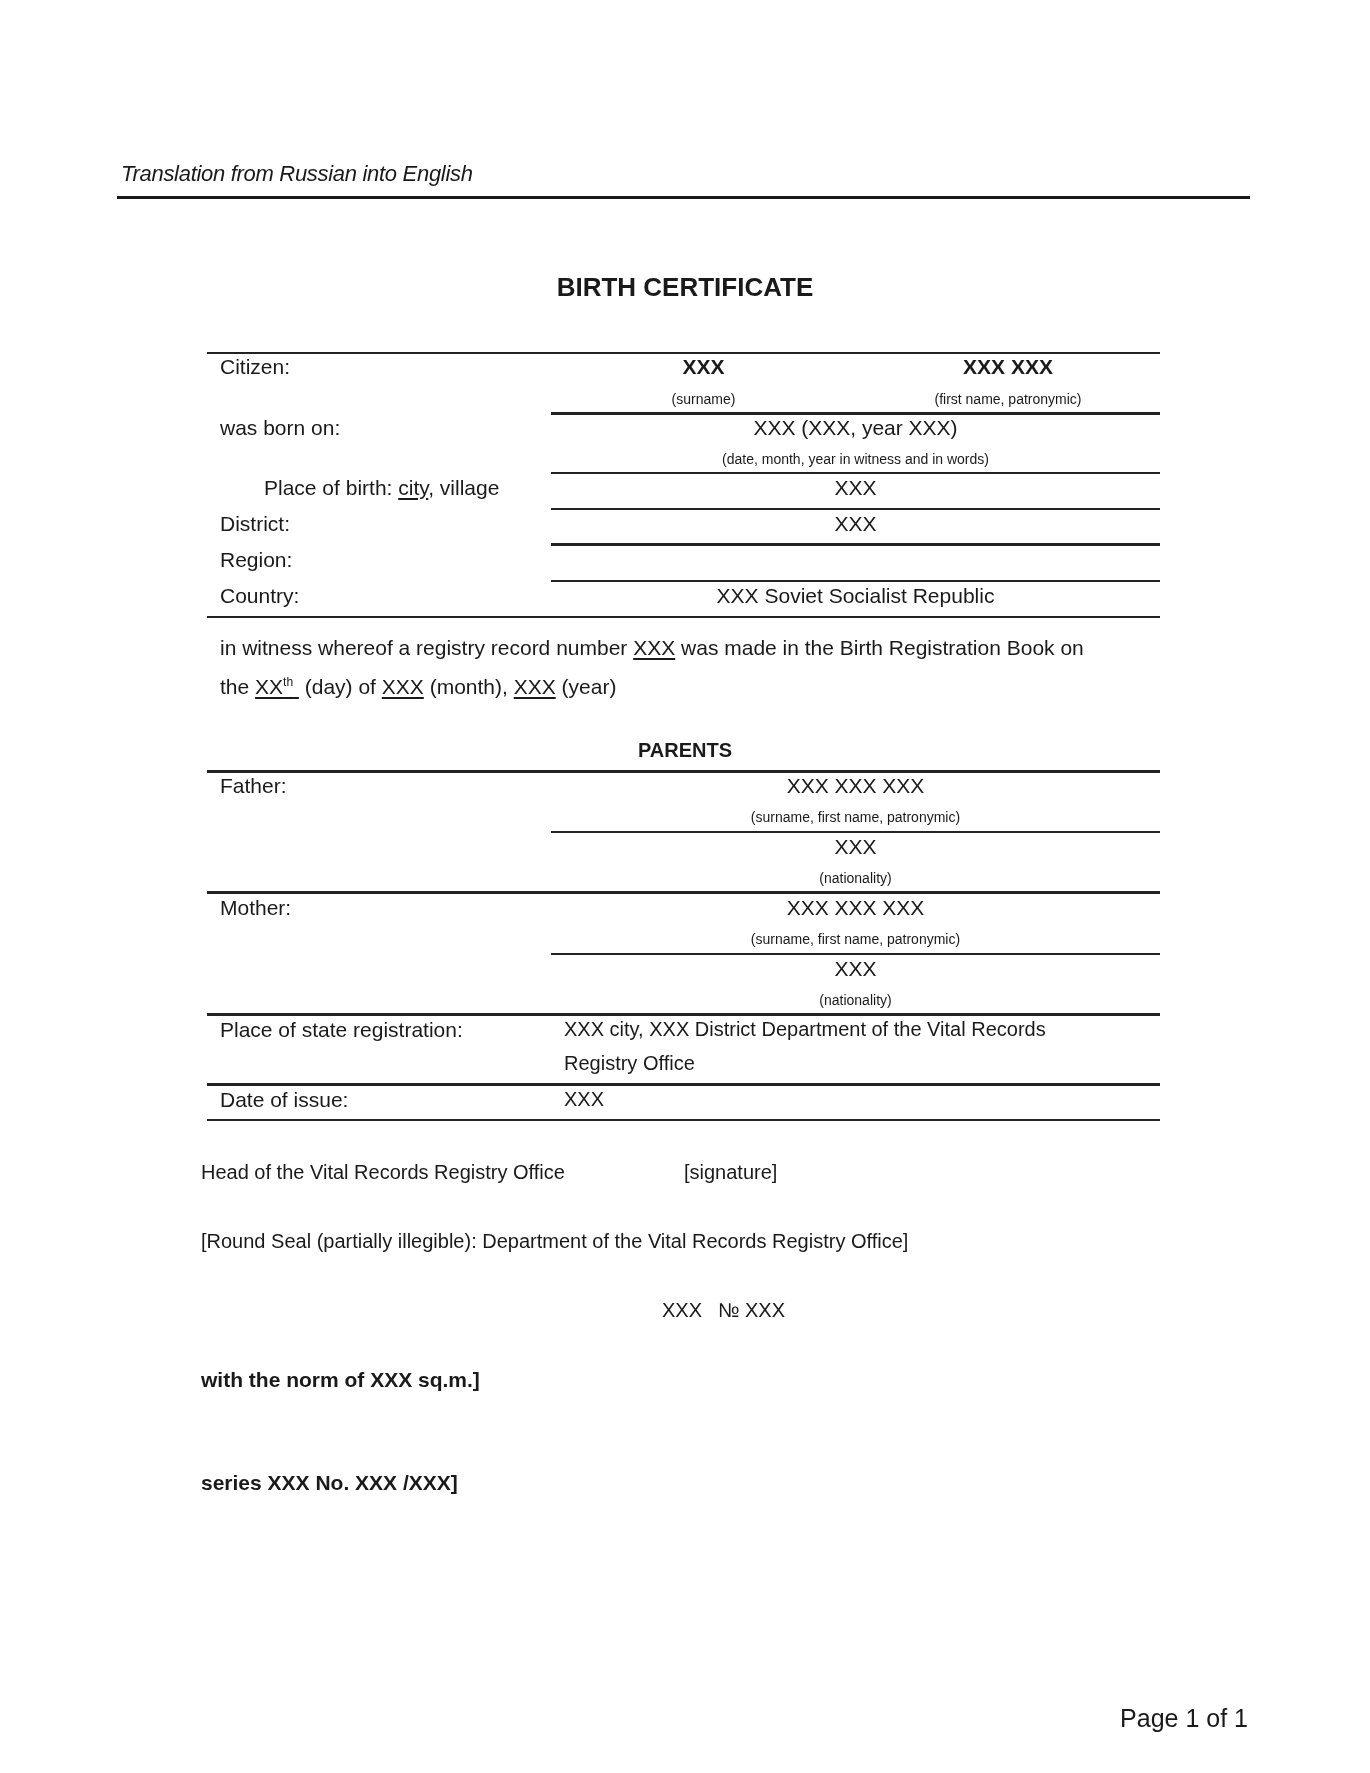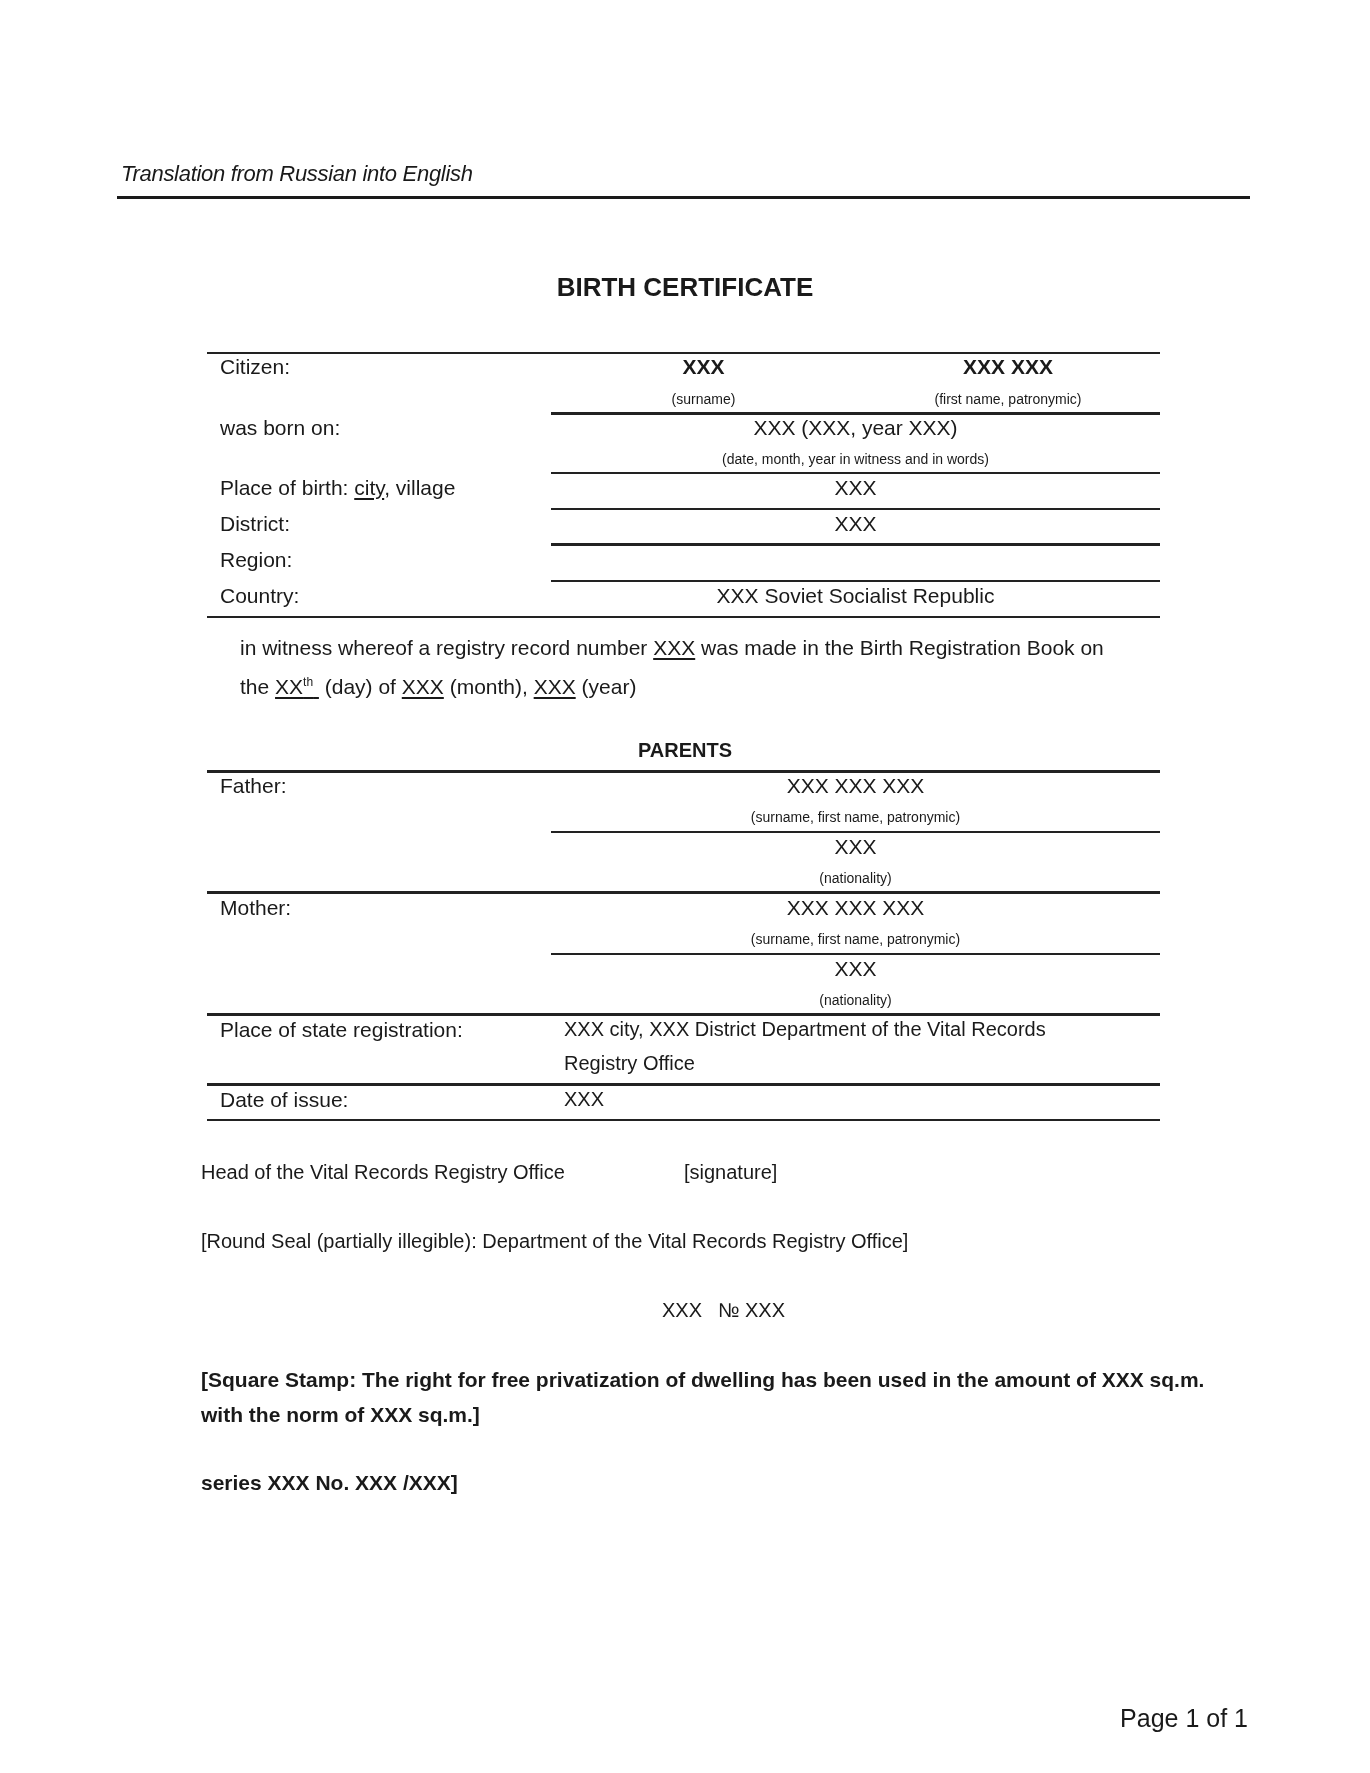--- a/index.html
+++ b/index.html
@@ -43,38 +43,38 @@
   <div class="val bold" style="left:856px; width:304px; top:355px;">XXX XXX</div>
   <div class="cap" style="left:551px; width:305px; top:391px;">(surname)</div>
   <div class="cap" style="left:856px; width:304px; top:391px;">(first name, patronymic)</div>
   <div class="hline thick" style="left:551px; width:609px; top:412px;"></div>
 
   <div class="lbl" style="top:416px;">was born on:</div>
   <div class="val" style="left:551px; width:609px; top:416px;">XXX (XXX, year XXX)</div>
   <div class="cap" style="left:551px; width:609px; top:451px;">(date, month, year in witness and in words)</div>
   <div class="hline" style="left:551px; width:609px; top:472px;"></div>
 
-  <div class="lbl" style="top:476px;"><span>Place of birth: </span><span class="u">city</span><span>, village</span></div>
+  <div class="lbl" style="top:476px;margin-left:44px;"><span>Place of birth: </span><span class="u">city</span><span>, village</span></div>
   <div class="val" style="left:551px; width:609px; top:476px;">XXX</div>
   <div class="hline" style="left:551px; width:609px; top:508px;"></div>
 
   <div class="lbl" style="top:512px;">District:</div>
   <div class="val" style="left:551px; width:609px; top:512px;">XXX</div>
   <div class="hline thick" style="left:551px; width:609px; top:543px;"></div>
 
   <div class="lbl" style="top:548px;">Region:</div>
   <div class="val" style="left:551px; width:609px; top:548px;"></div>
   <div class="hline" style="left:551px; width:609px; top:580px;"></div>
 
   <div class="lbl" style="top:584px;">Country:</div>
   <div class="val" style="left:551px; width:609px; top:584px;">XXX Soviet Socialist Republic</div>
   <div class="hline" style="left:207px; width:953px; top:616px;"></div>
 </div>
 
-<div class="para" style="top:630px;margin-left:20px;">
+<div class="para" style="top:630px;">
   <div><span>in witness whereof a registry record number </span><span class="u">XXX</span><span> was made in the Birth Registration Book on</span></div>
   <div><span>the </span><span class="u"><span>XX</span><sup>th</sup>&nbsp;</span><span> (day) of </span><span class="u">XXX</span><span> (month), </span><span class="u">XXX</span><span> (year)</span></div>
 </div>
 
 <div class="sec-title" style="top:739px;">PARENTS</div>
 <div>
   <div class="hline thick" style="left:207px; width:953px; top:770px;"></div>
 
   <div class="lbl" style="top:774px;">Father:</div>
   <div class="val" style="left:551px; width:609px; top:774px;">XXX XXX XXX</div>
@@ -104,20 +104,19 @@
 
 <div class="body-line" style="left:201px; top:1161px;">Head of the Vital Records Registry Office</div>
 <div class="body-line" style="left:684px; top:1161px;">[signature]</div>
 
 <div class="body-line" style="left:201px; top:1230px;">[Round Seal (partially illegible): Department of the Vital Records Registry Office]</div>
 
 <div class="body-line" style="left:662px; top:1299px;">XXX</div>
 <div class="body-line" style="left:718px; top:1299px;">№ XXX</div>
 
 <div class="bold-block" style="top:1362px;">
-  <div>[Square Stamp: The right for free privatization of dwelling has been used in the amount of XXX sq.m.</div>
   <div>with the norm of XXX sq.m.]</div>
 </div>
 <div class="bold-block" style="top:1465px;">
   <div>series XXX No. XXX /XXX]</div>
 </div>
 
 <div class="footer">Page 1 of 1</div>
 
 </body></html>

